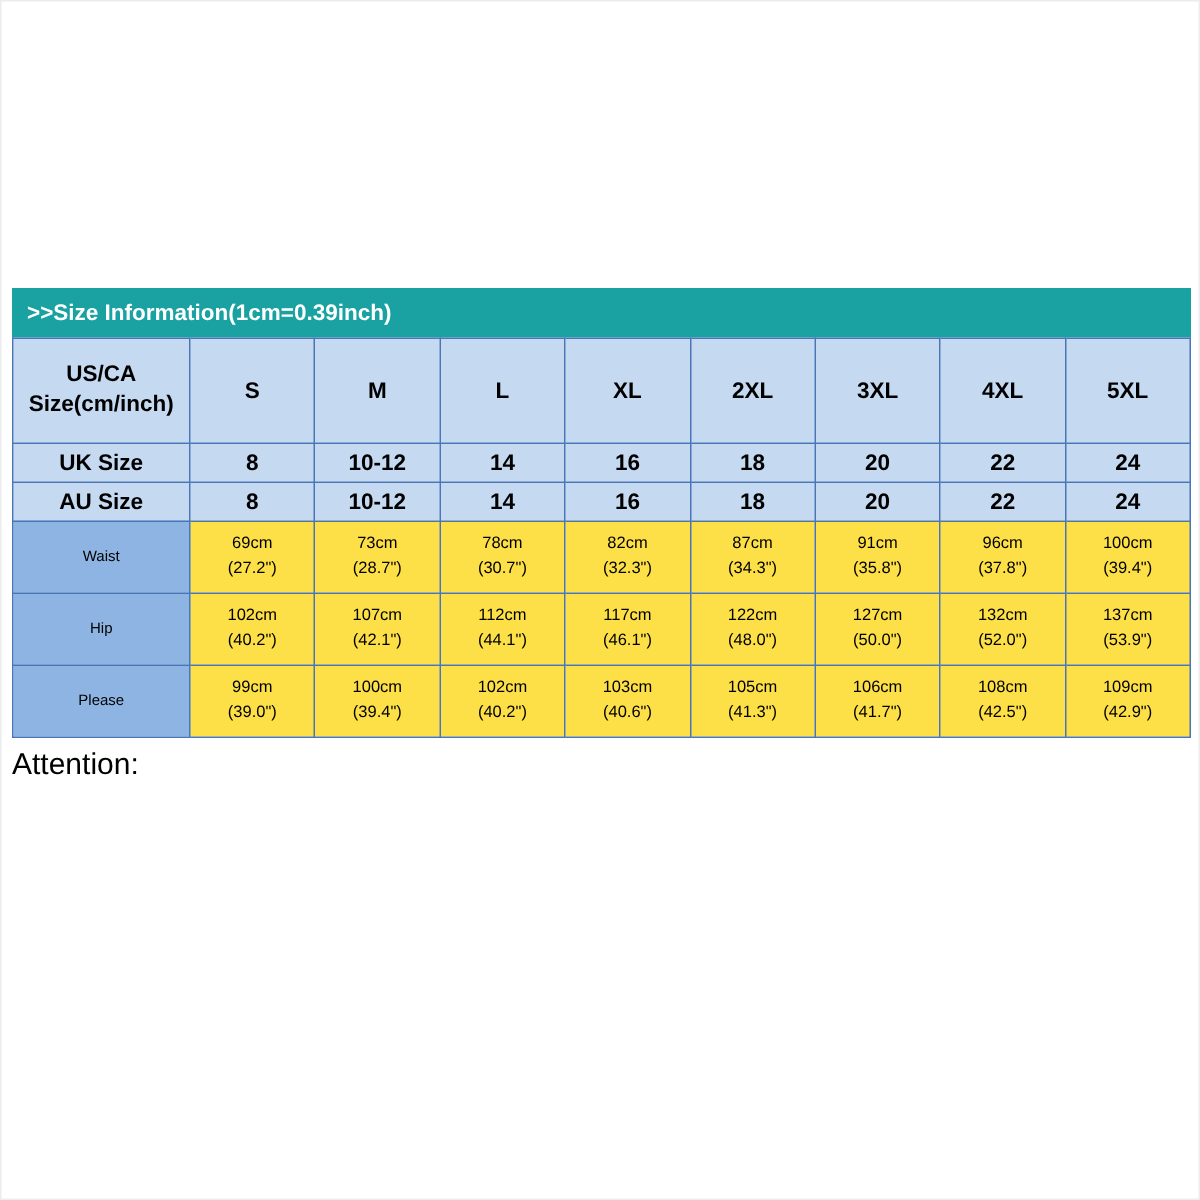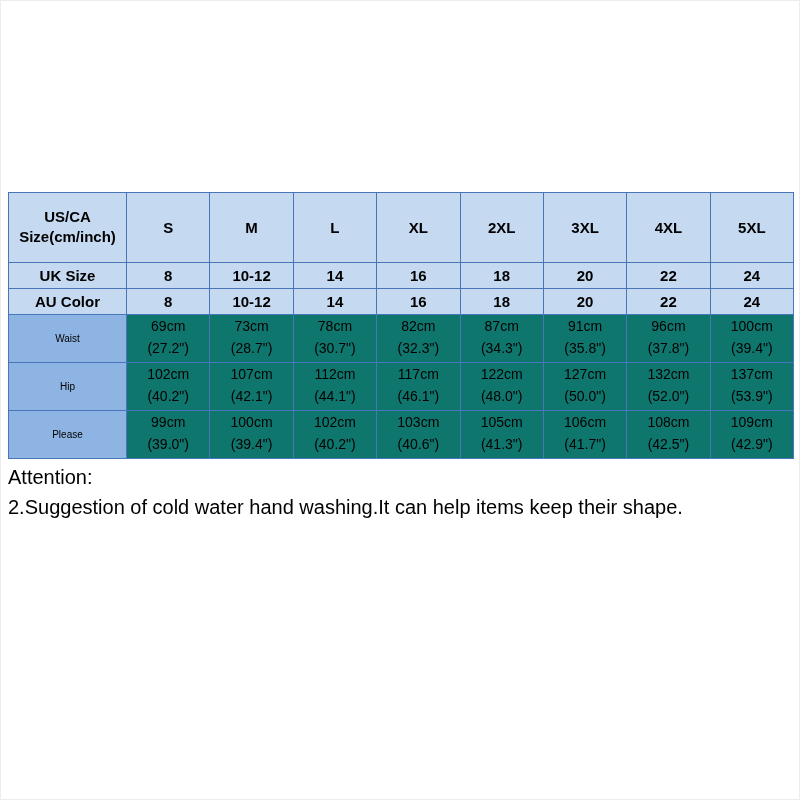--- a/index.html
+++ b/index.html
@@ -55,37 +55,40 @@
   tr.size-row th, tr.size-row td {
     background: var(--header-cell-bg, #C5D9F1);
     font-size: 15px; font-weight: bold;
   }
   tr.measure-row { height: 48px; }
   tr.measure-row th.row-label {
     background: var(--label-cell-bg, #8DB4E2);
     font-size: 10px; font-weight: normal;
   }
   tr.measure-row td {
-    background: #0f766e;
-    font-size: 14px; font-weight: normal;
+    background: #fde047;
+    font-size: 11px; font-weight: normal;
     line-height: 1.55;
   }
   .attention {
     padding-top: 3px;
     font-size: 20px;
     line-height: 1.5;
     color: #000;
   }
 </style>
 </head>
 <body>
 
 <div class="page">
   <div class="content">
 
+    <div class="bar bar-teal">
+      <span>&gt;&gt;Size Information(1cm=0.39inch)</span>
+    </div>
 
 
     <table class="size-table">
       <thead>
         <tr id="header-row">
           <th class="corner">US/CA Size(cm/inch)</th>
         <th>S</th>
             <th>M</th>
             <th>L</th>
             <th>XL</th>
@@ -117,21 +120,21 @@
               <div>20</div>
             </td>
             <td>
               <div>22</div>
             </td>
             <td>
               <div>24</div>
             </td>
           </tr>
           <tr class="size-row">
-            <th class="row-label">AU Color</th>
+            <th class="row-label">AU Size</th>
             <td>
               <div>8</div>
             </td>
             <td>
               <div>10-12</div>
             </td>
             <td>
               <div>14</div>
             </td>
             <td>
@@ -253,17 +256,16 @@
             <td>
               <div>109cm</div>
               <div>(42.9")</div>
             </td>
           </tr>
         </tbody>
     </table>
 
     <div class="attention">
       <div class="attention-line">Attention:</div>
-      <div class="attention-line">2.Suggestion of cold water hand washing.It can help items keep their shape.</div>
     </div>
 
   </div>
 </div>
 
 </body></html>

